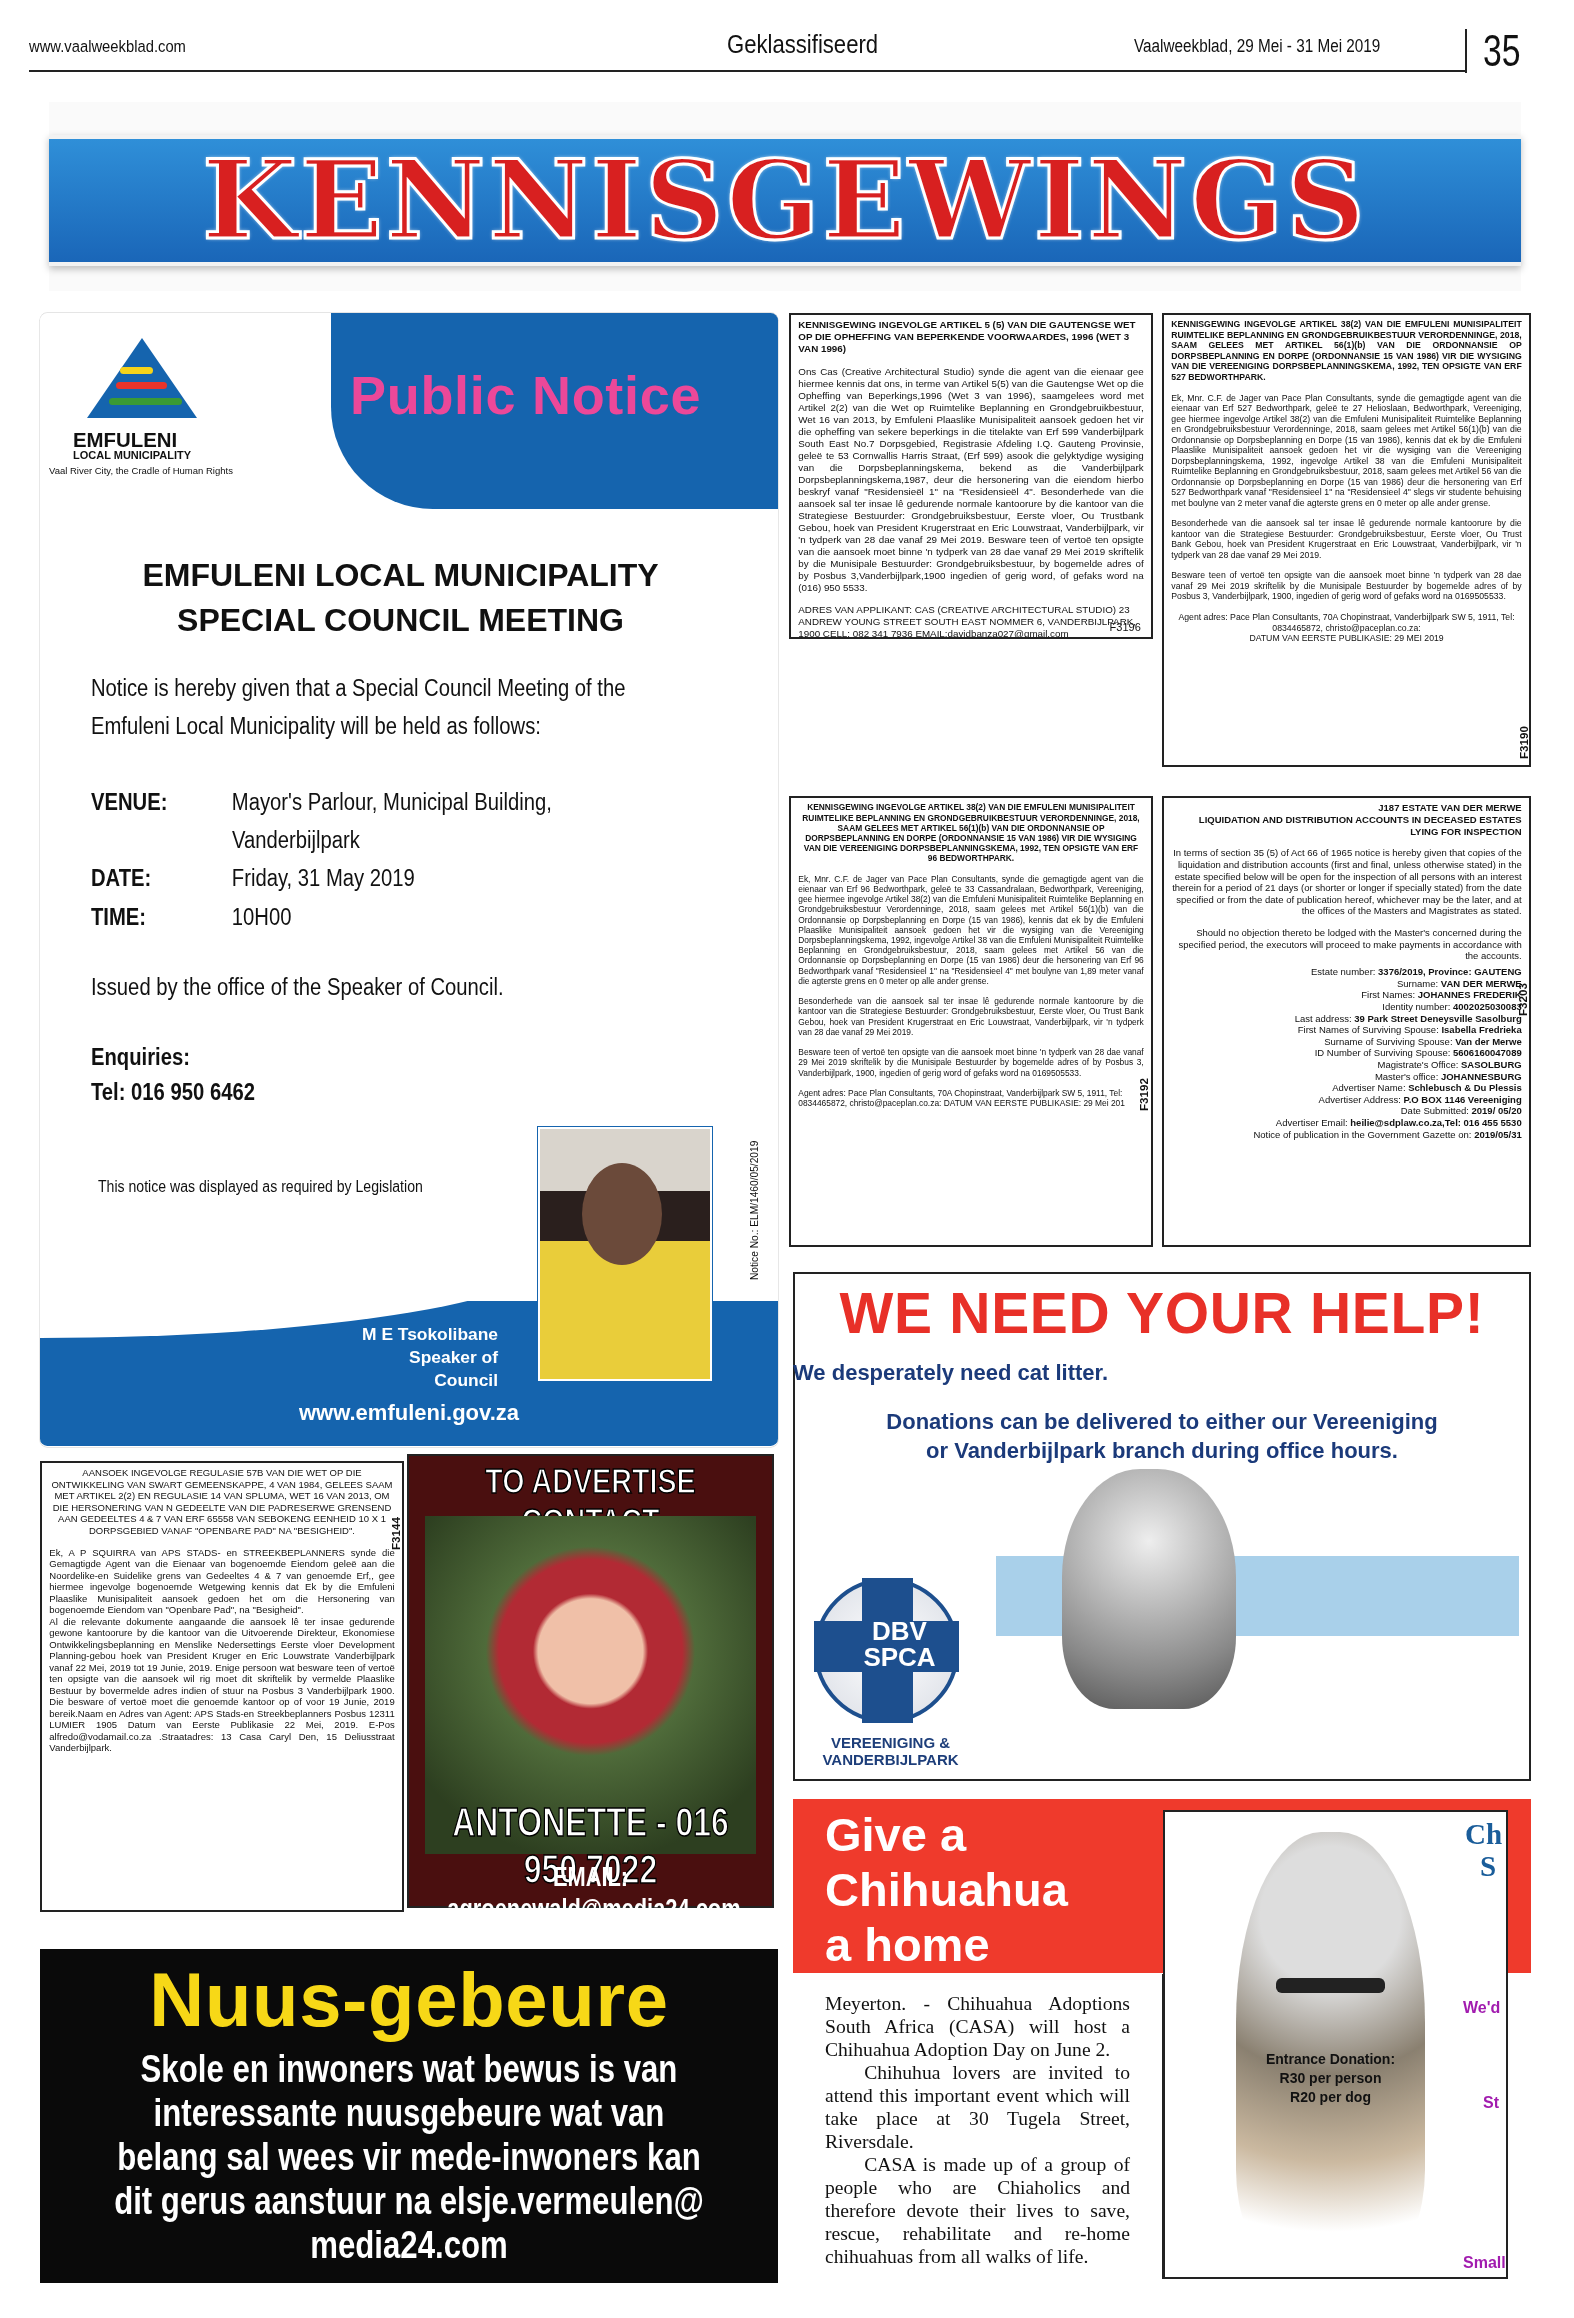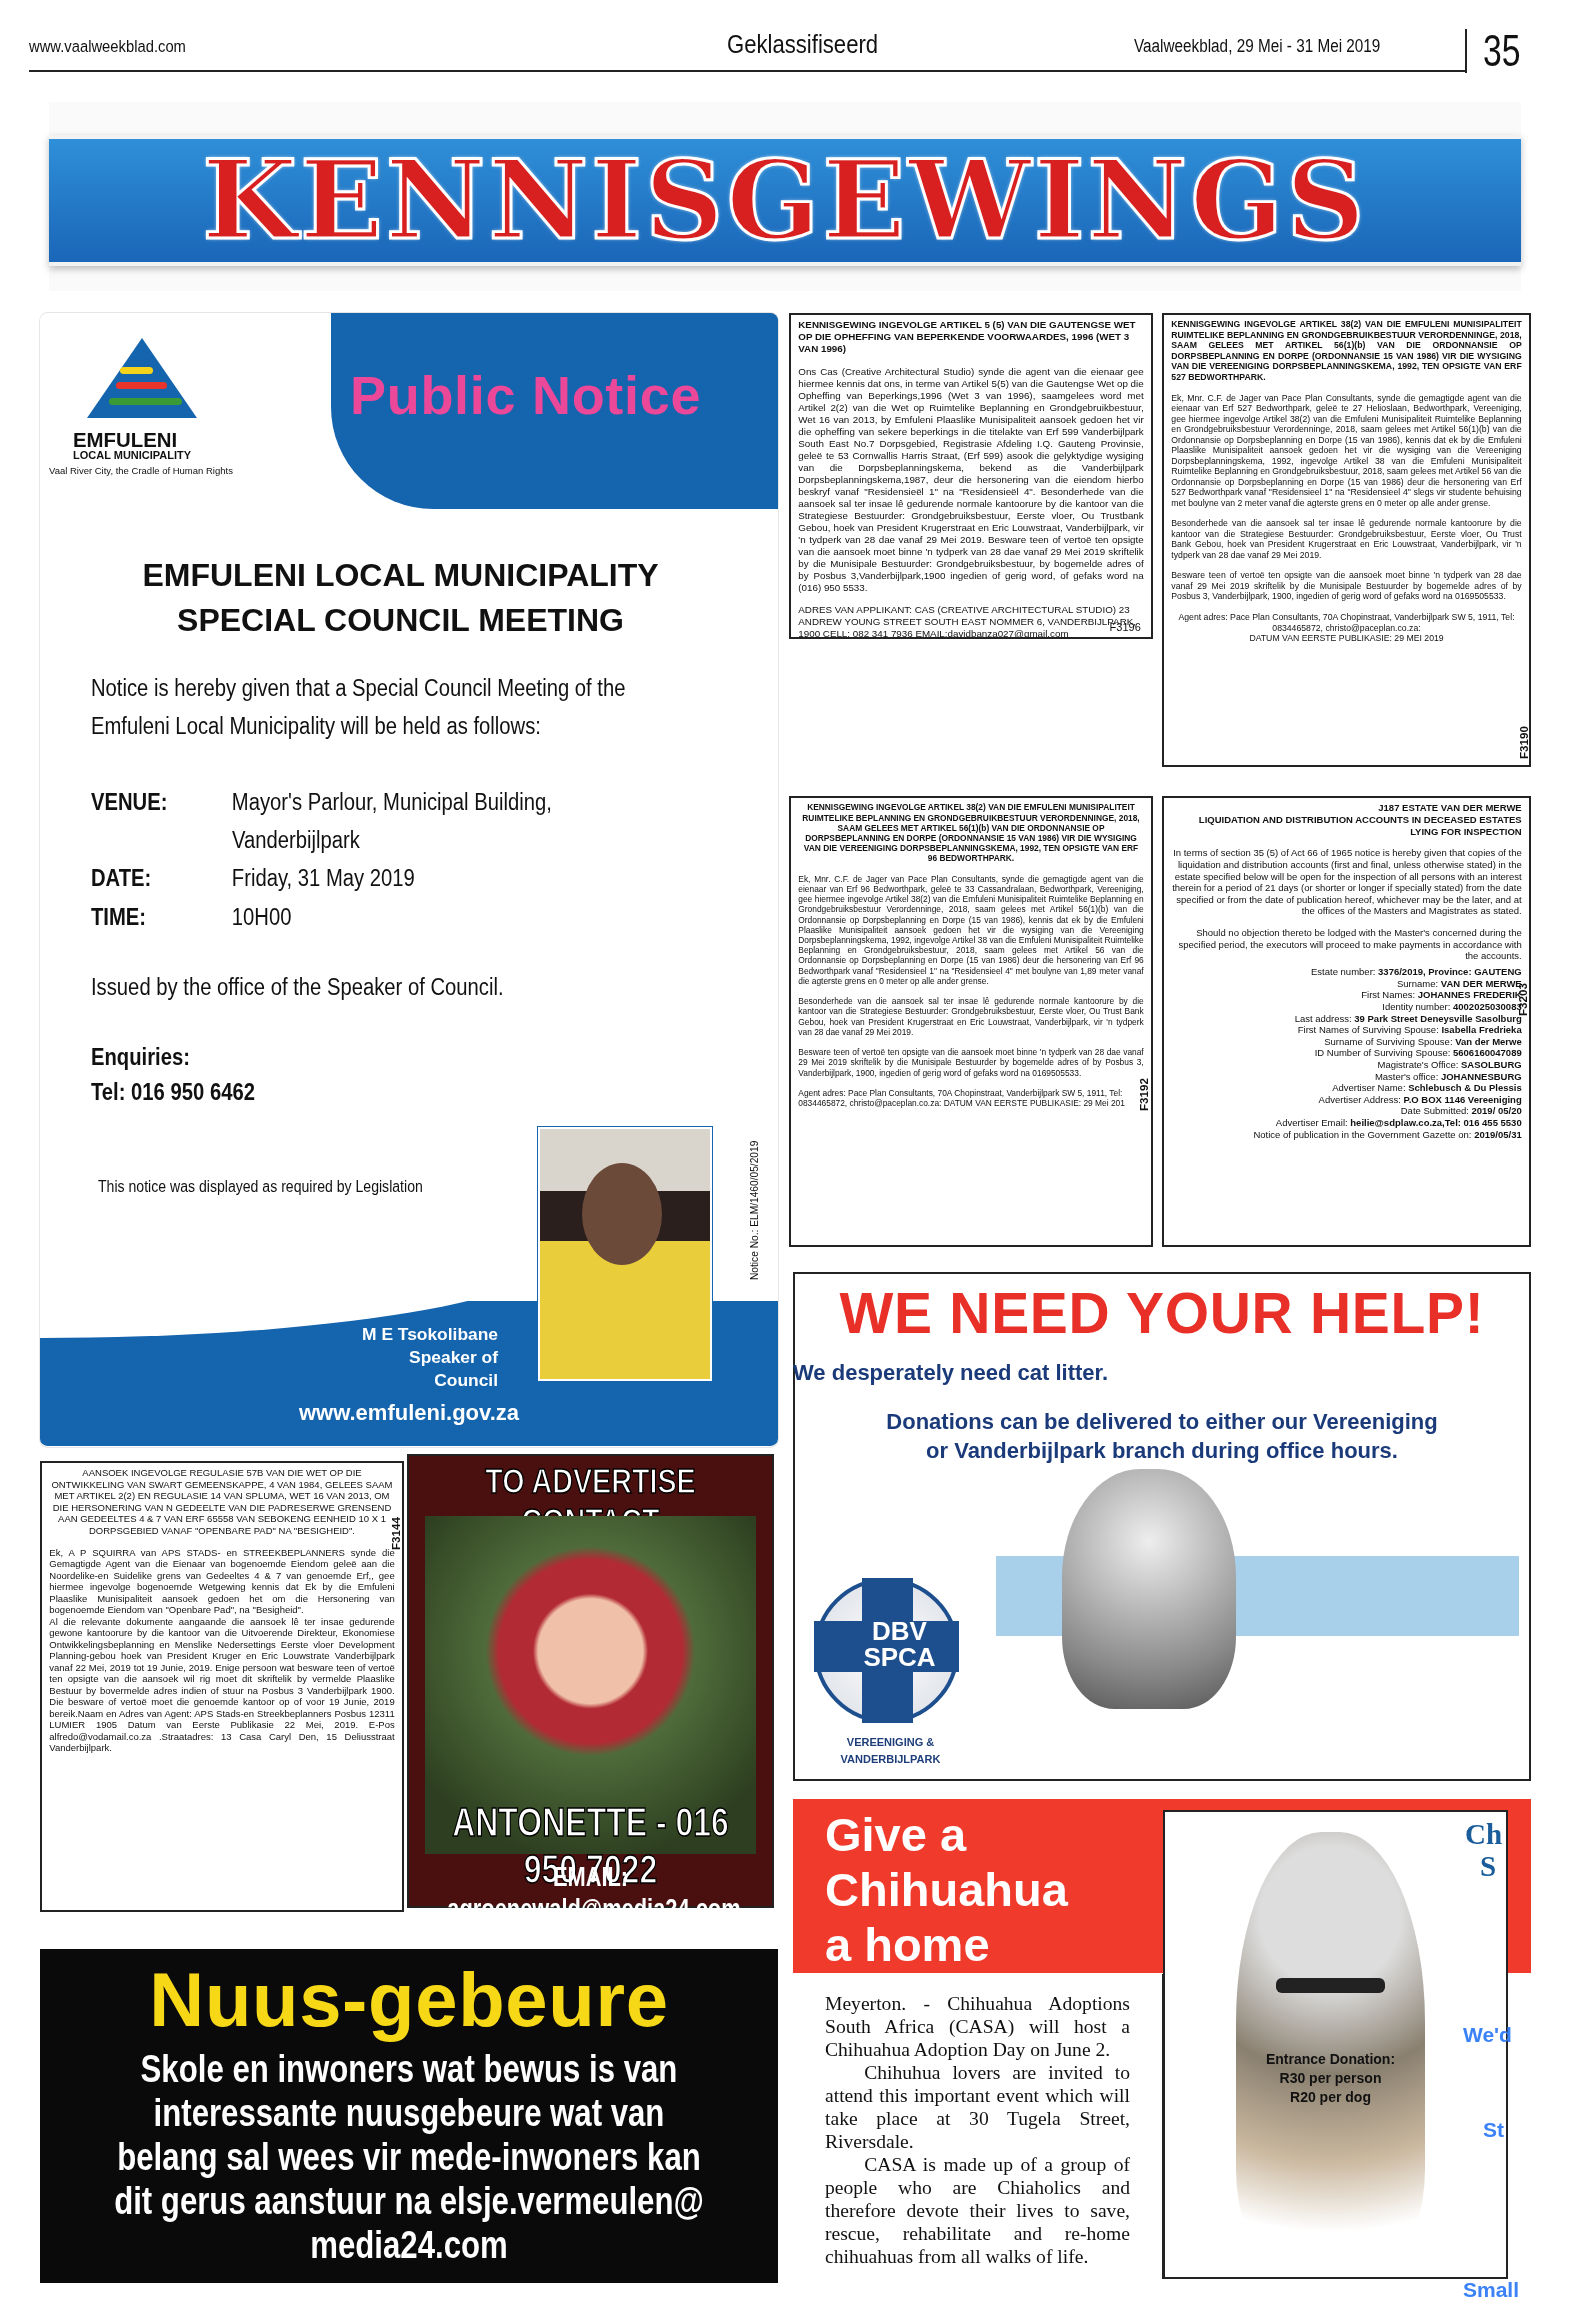--- a/index.html
+++ b/index.html
@@ -48,34 +48,34 @@
   .code{font-size:11.6px;font-weight:bold;position:absolute;transform:rotate(-90deg);transform-origin:left top;}
   
   .help{left:793px;top:1272px;width:738px;height:509px;border:2.2px solid #222;background:#fff;}
   .help-title{left:793px;top:1280px;width:738px;text-align:center;color:#e83028;font-weight:bold;font-size:57px;letter-spacing:0.7px;}
   .help-sub{left:793px;top:1360px;width:738px;color:#1b3a7a;font-weight:bold;font-size:22px;}
   .help-sub2{left:793px;top:1407px;width:738px;text-align:center;color:#1b3a7a;font-weight:bold;font-size:22px;line-height:29px;}
   .spca{left:814px;top:1578px;width:145px;height:145px;border-radius:50%;background:radial-gradient(#fff,#d8dce4);border:4.4px solid #1d4f8e;}
   .spca-cross-v{left:862px;top:1578px;width:51px;height:145px;background:#1d4f8e;}
   .spca-cross-h{left:814px;top:1621px;width:145px;height:51px;background:#1d4f8e;}
   .spca-text{left:814px;top:1618px;width:171px;text-align:center;color:#fff;font-weight:bold;font-size:26px;line-height:26px;}
-  .spca-loc{left:796px;top:1734px;width:189px;text-align:center;color:#1d3e7a;font-weight:bold;font-size:11px;line-height:17.4px;}
+  .spca-loc{left:796px;top:1734px;width:189px;text-align:center;color:#1d3e7a;font-weight:bold;font-size:15px;line-height:17.4px;}
   .litter{left:996px;top:1556px;width:523px;height:80px;background:#a9d0ea;}
   .cat{left:1062px;top:1469px;width:174px;height:240px;border-radius:45% 45% 30% 30%;background:radial-gradient(circle at 50% 30%,#eee,#888 70%,#555);}
   
   .chi-red{left:793px;top:1799px;width:738px;height:174px;background:#ef3a2c;}
   .chi-title{left:825px;top:1807px;font-size:47px;font-weight:bold;color:#fff;line-height:55px;}
   .chi-box{left:793px;top:1974px;width:371px;height:305px;background:#fff;border-right:2.2px solid #222;}
   .chi-text{left:825px;top:1992px;width:305px;font-family:"Liberation Serif",serif;font-size:19.6px;line-height:23px;text-align:justify;}
   .chi-photo{left:1163px;top:1810px;width:345px;height:469px;background:#fff;border:2.2px solid #222;}
   .chi-dog{left:1236px;top:1832px;width:189px;height:422px;border-radius:45% 45% 20% 20%;background:radial-gradient(circle at 50% 20%,#ddd 0 20%,#8a8070 45%,#cbb9a0 70%,#fff 90%);}
   .chi-collar{left:1276px;top:1978px;width:109px;height:14.5px;background:#222;border-radius:5.8px;}
   .chi-don{left:1236px;top:2050px;width:189px;text-align:center;font-weight:bold;font-size:14px;line-height:19px;}
   .chi-side{color:#1a5d9a;font-family:"Liberation Serif",serif;font-size:29px;font-weight:bold;}
-  .chi-side2{color:#3b82f6;font-weight:bold;font-size:21px;margin-top:24px;}
+  .chi-side2{color:#a21caf;font-weight:bold;font-size:16px;}
   
   .adv{left:407px;top:1454px;width:367px;height:454px;background:#4a0f0f;border:2.2px solid #222;}
   .adv-title{left:407px;top:1461px;width:367px;text-align:center;color:#fff;font-weight:bold;font-size:35px;transform:scaleX(.82);-webkit-text-stroke:1.5px #000;}
   .adv-photo{left:425px;top:1516px;width:331px;height:338px;background:radial-gradient(circle at 50% 40%,#f0c0a8 0 20%,#b22a34 22% 35%,#4f6b3a 40%,#2d3f20 80%);}
   .adv-phone{left:407px;top:1799px;width:367px;text-align:center;color:#fff;font-weight:bold;font-size:41px;-webkit-text-stroke:1.5px #000;transform:scaleX(.78);}
   .adv-email{left:407px;top:1861px;width:367px;text-align:center;color:#fff;font-weight:bold;font-size:28px;transform:scaleX(.78);}
   
   .nuus{left:40px;top:1949px;width:738px;height:334px;background:#0a0a0a;}
   .nuus-title{left:40px;top:1956px;width:738px;text-align:center;color:#f7d817;font-weight:bold;font-size:76px;letter-spacing:0.7px;}
   .nuus-body{left:40px;top:2047px;width:738px;text-align:center;color:#fff;font-weight:bold;font-size:38px;line-height:44px;transform:scaleX(.82);}

